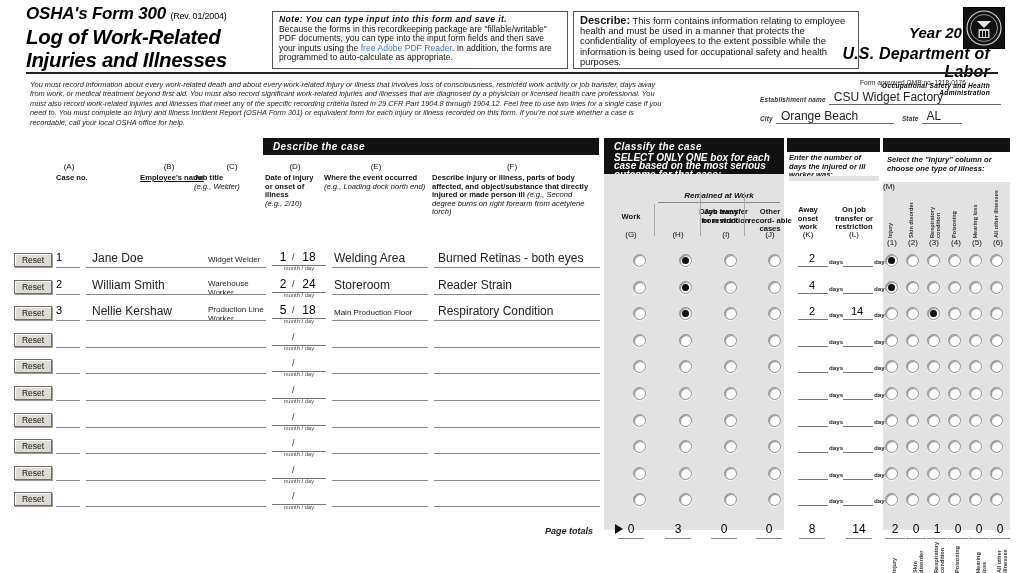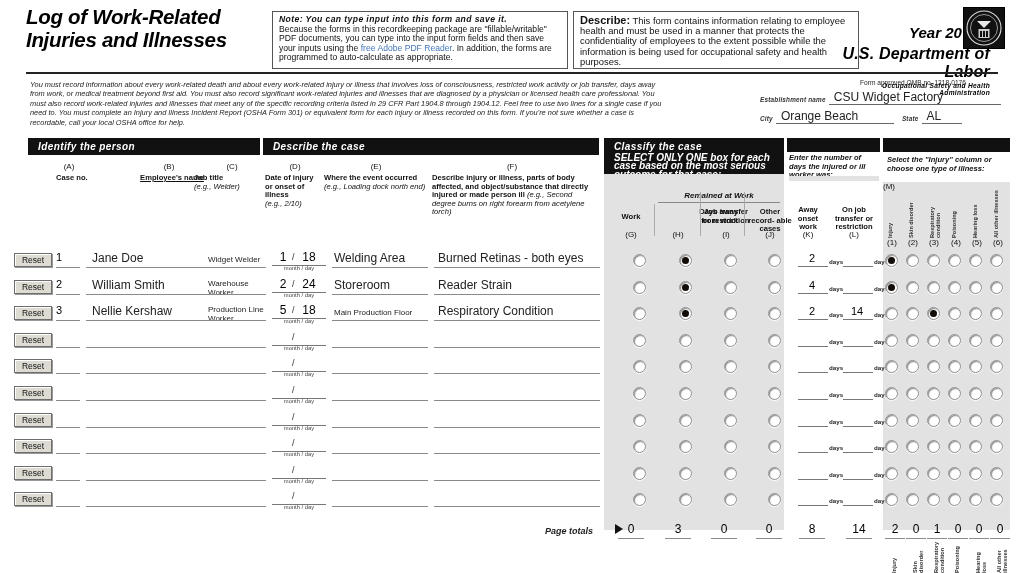--- a/index.html
+++ b/index.html
@@ -136,20 +136,24 @@
     font-size:5.6px; font-weight:bold; color:#333; line-height:6px;
     text-align:left; white-space:normal;
   }
 </style>
 </head>
 <body>
 
 <div class="page">
 
   <div class="hdr-title">
+    <div class="hdr-osha">
+      <span>OSHA's Form 300</span>
+      <span class="hdr-rev">(Rev. 01/2004)</span>
+    </div>
     <div class="hdr-log">Log of Work-Related</div>
     <div class="hdr-log">Injuries and Illnesses</div>
   </div>
 
   <div class="note-box">
     <b>Note: You can type input into this form and save it.</b><br>
     <span>Because the forms in this recordkeeping package are "fillable/writable" PDF documents, you can type into the input form fields and then save your inputs using the </span><span class="note-link">free Adobe PDF Reader</span><span>. In addition, the forms are programmed to auto-calculate as appropriate.</span>
   </div>
 
   <div class="attn-box">
@@ -190,23 +194,20 @@
     <div class="fld-row">
       <span class="fld-lbl">City</span>
       <span class="fld-val" style="width:118px">Orange Beach</span>
       <span class="fld-lbl" style="margin-left:8px">State</span>
       <span class="fld-val" style="width:40px">AL</span>
     </div>
   </div>
 
   <div class="grid">
 
-    <div class="blk" style="left:14px; top:0; width:232px; height:17px;">
-      <div class="blk-ttl">Identify the person</div>
-    </div>
     <div class="blk" style="left:249px; top:0; width:336px; height:17px;">
       <div class="blk-ttl">Describe the case</div>
     </div>
     <div class="blk" style="left:590px; top:0; width:180px; height:48px;">
       <div class="blk-ttl">Classify the case</div>
       <div class="blk-sub">SELECT ONLY ONE box for each case based on the most serious outcome for that case:</div>
     </div>
     <div class="blk" style="left:773px; top:0; width:93px; height:14px;"></div>
     <div class="blk" style="left:869px; top:0; width:127px; height:14px;"></div>
 

